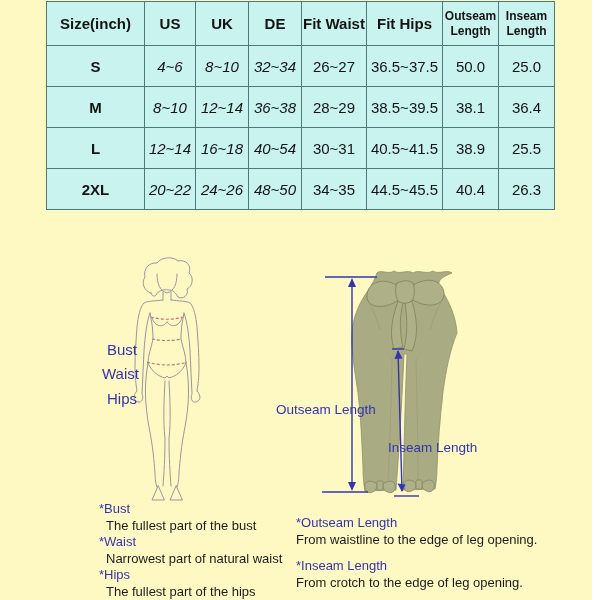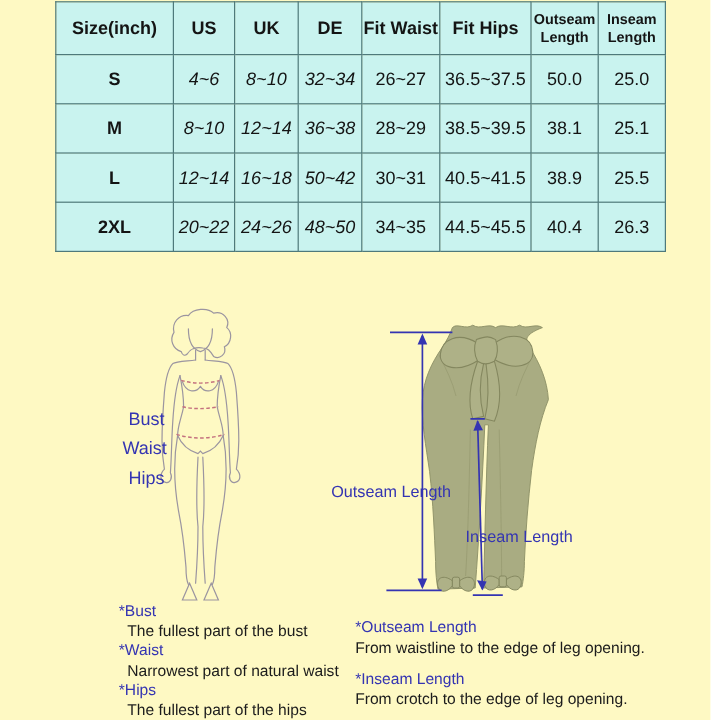--- a/index.html
+++ b/index.html
@@ -77,27 +77,27 @@
           <td>25.0</td>
         </tr>
         <tr>
           <td class="size-name">M</td>
           <td class="intl">8~10</td>
           <td class="intl">12~14</td>
           <td class="intl">36~38</td>
           <td>28~29</td>
           <td>38.5~39.5</td>
           <td>38.1</td>
-          <td>25.1</td>
+          <td>36.4</td>
         </tr>
         <tr>
           <td class="size-name">L</td>
           <td class="intl">12~14</td>
           <td class="intl">16~18</td>
-          <td class="intl">50~42</td>
+          <td class="intl">40~54</td>
           <td>30~31</td>
           <td>40.5~41.5</td>
           <td>38.9</td>
           <td>25.5</td>
         </tr>
         <tr>
           <td class="size-name">2XL</td>
           <td class="intl">20~22</td>
           <td class="intl">24~26</td>
           <td class="intl">48~50</td>

